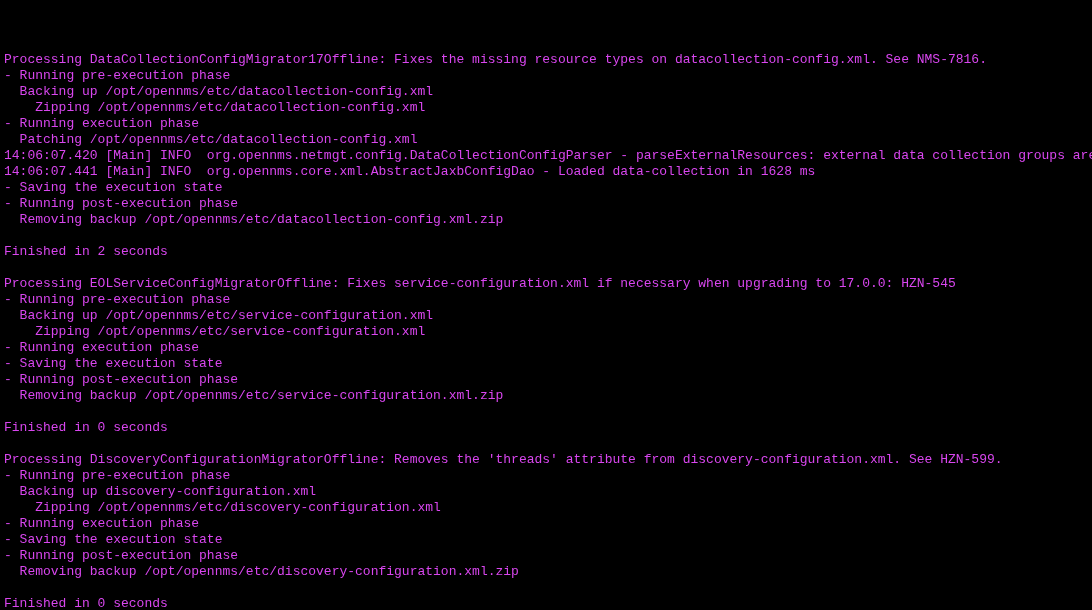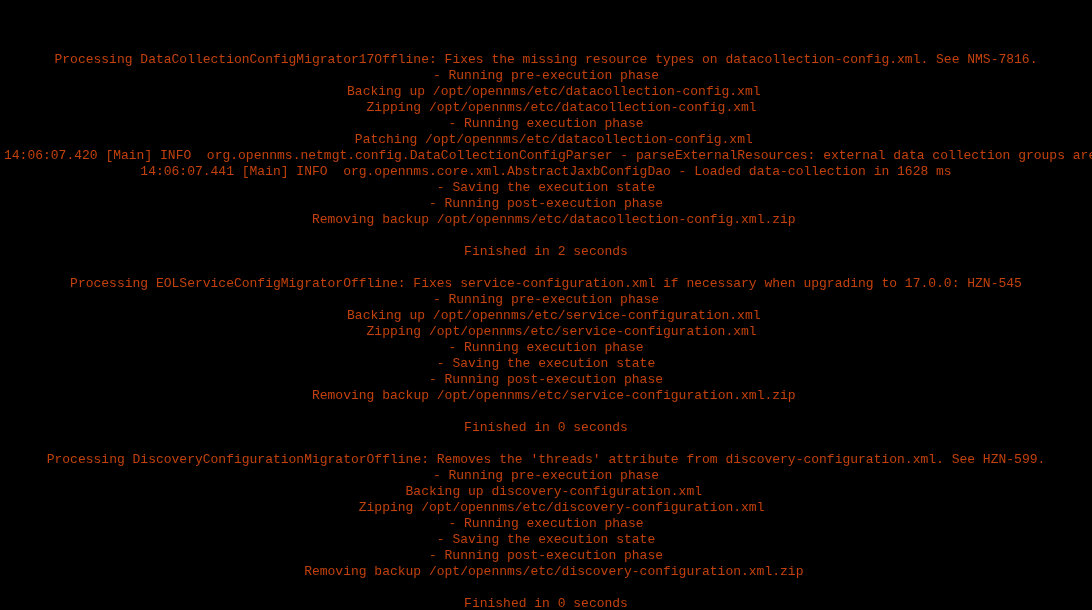--- a/index.html
+++ b/index.html
@@ -9,22 +9,21 @@
       font-family: "Courier New", Courier, monospace;
       font-size: 13px;
       line-height: 16px;
       white-space: pre;
       overflow: hidden;
       width: 1092px;
       height: 610px;
       box-sizing: border-box;
     }
     .line {
-      color: #c2410c;
-      text-align: center;
+      color: #d946ef;
     }
   </style>
 </head>
 <body>
 
 
 <div id="terminal-container"><div class="line">Processing DataCollectionConfigMigrator17Offline: Fixes the missing resource types on datacollection-config.xml. See NMS-7816.</div><div class="line">- Running pre-execution phase</div><div class="line">  Backing up /opt/opennms/etc/datacollection-config.xml</div><div class="line">    Zipping /opt/opennms/etc/datacollection-config.xml</div><div class="line">- Running execution phase</div><div class="line">  Patching /opt/opennms/etc/datacollection-config.xml</div><div class="line">14:06:07.420 [Main] INFO  org.opennms.netmgt.config.DataCollectionConfigParser - parseExternalResources: external data collection groups are already parsed</div><div class="line">14:06:07.441 [Main] INFO  org.opennms.core.xml.AbstractJaxbConfigDao - Loaded data-collection in 1628 ms</div><div class="line">- Saving the execution state</div><div class="line">- Running post-execution phase</div><div class="line">  Removing backup /opt/opennms/etc/datacollection-config.xml.zip</div><div class="line">&nbsp;</div><div class="line">Finished in 2 seconds</div><div class="line">&nbsp;</div><div class="line">Processing EOLServiceConfigMigratorOffline: Fixes service-configuration.xml if necessary when upgrading to 17.0.0: HZN-545</div><div class="line">- Running pre-execution phase</div><div class="line">  Backing up /opt/opennms/etc/service-configuration.xml</div><div class="line">    Zipping /opt/opennms/etc/service-configuration.xml</div><div class="line">- Running execution phase</div><div class="line">- Saving the execution state</div><div class="line">- Running post-execution phase</div><div class="line">  Removing backup /opt/opennms/etc/service-configuration.xml.zip</div><div class="line">&nbsp;</div><div class="line">Finished in 0 seconds</div><div class="line">&nbsp;</div><div class="line">Processing DiscoveryConfigurationMigratorOffline: Removes the 'threads' attribute from discovery-configuration.xml. See HZN-599.</div><div class="line">- Running pre-execution phase</div><div class="line">  Backing up discovery-configuration.xml</div><div class="line">    Zipping /opt/opennms/etc/discovery-configuration.xml</div><div class="line">- Running execution phase</div><div class="line">- Saving the execution state</div><div class="line">- Running post-execution phase</div><div class="line">  Removing backup /opt/opennms/etc/discovery-configuration.xml.zip</div><div class="line">&nbsp;</div><div class="line">Finished in 0 seconds</div></div>
 
 
 

